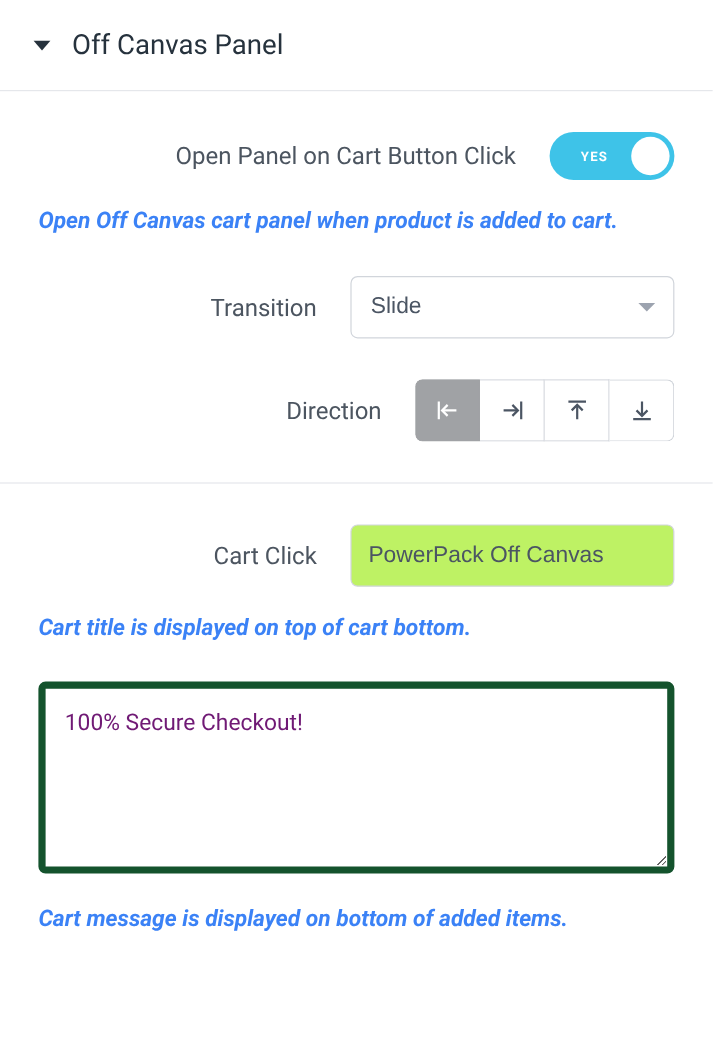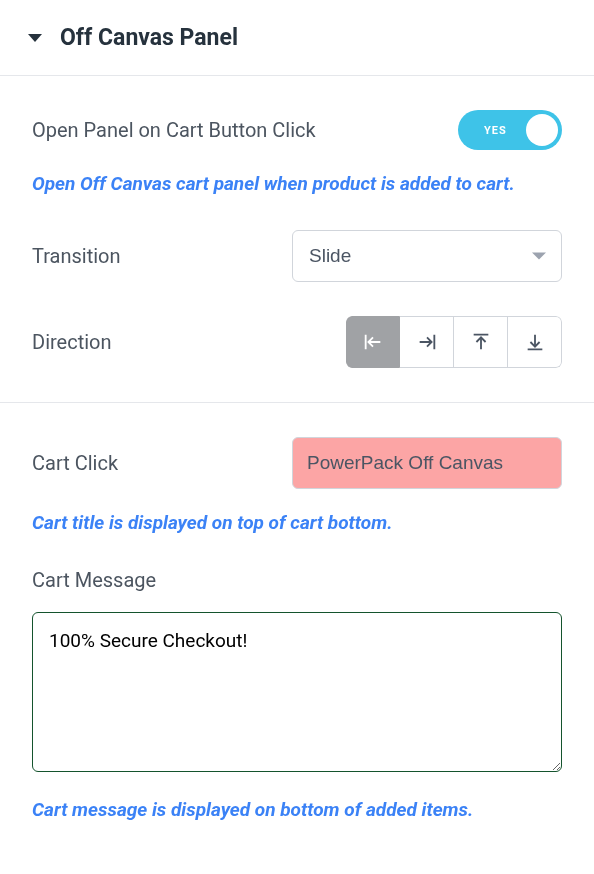--- a/index.html
+++ b/index.html
@@ -24,32 +24,33 @@
   .section-header .caret {
     width: 0;
     height: 0;
     border-left: 7px solid transparent;
     border-right: 7px solid transparent;
     border-top: 8px solid #26323d;
     margin-right: 18px;
   }
   .section-header h1 {
     font-size: 23px;
-    font-weight: 700;
+    font-weight: 400;
     color: #26323d;
     margin: 0;
   }
   .section-body {
     padding: 34px 32px 10px 32px;
   }
   .row {
     display: flex;
     align-items: center;
-    justify-content: space-between;
+    justify-content: flex-end;
     margin-bottom: 26px;
+    gap: 28px;
   }
   .label {
     font-size: 20px;
     color: #4c5560;
   }
   .desc {
     font-size: 19px;
     font-style: italic;
     color: #3b82f6;
     line-height: 1.45;
@@ -155,35 +156,35 @@
   
   .text-input {
     flex: 1;
     max-width: 270px;
     height: 52px;
     border: 1px solid #d1d5db;
     border-radius: 6px;
     padding: 0 14px;
     font-size: 19px;
     color: #4b5563;
-    background: #fca5a5;
+    background: #bef264;
   }
   .field-label-block {
     font-size: 20px;
     color: #4c5560;
     margin-bottom: 20px;
   }
   .textarea {
     width: 100%;
     min-height: 160px;
-    border: 1px solid #14532d;
+    border: 6px solid #14532d;
     border-radius: 6px;
     padding: 16px;
     font-size: 19px;
-    color: #000000;
+    color: #701a75;
     font-family: inherit;
     resize: both;
     margin-bottom: 26px;
   }
 </style>
 </head>
 <body>
 
 <div class="panel">
 
@@ -253,18 +254,17 @@
     <hr class="sep">
 
     
     <div class="row">
       <div class="label">Cart Click</div>
       <input type="text" class="text-input" value="PowerPack Off Canvas" style="">
     </div>
     <div class="desc">Cart title is displayed on top of cart bottom.</div>
 
     
-    <div class="field-label-block">Cart Message</div>
     <textarea class="textarea" style="">100% Secure Checkout!</textarea>
     <div class="desc" style="margin-bottom:12px;">Cart message is displayed on bottom of added items.</div>
 
   </div>
 </div>
 
 </body></html>

